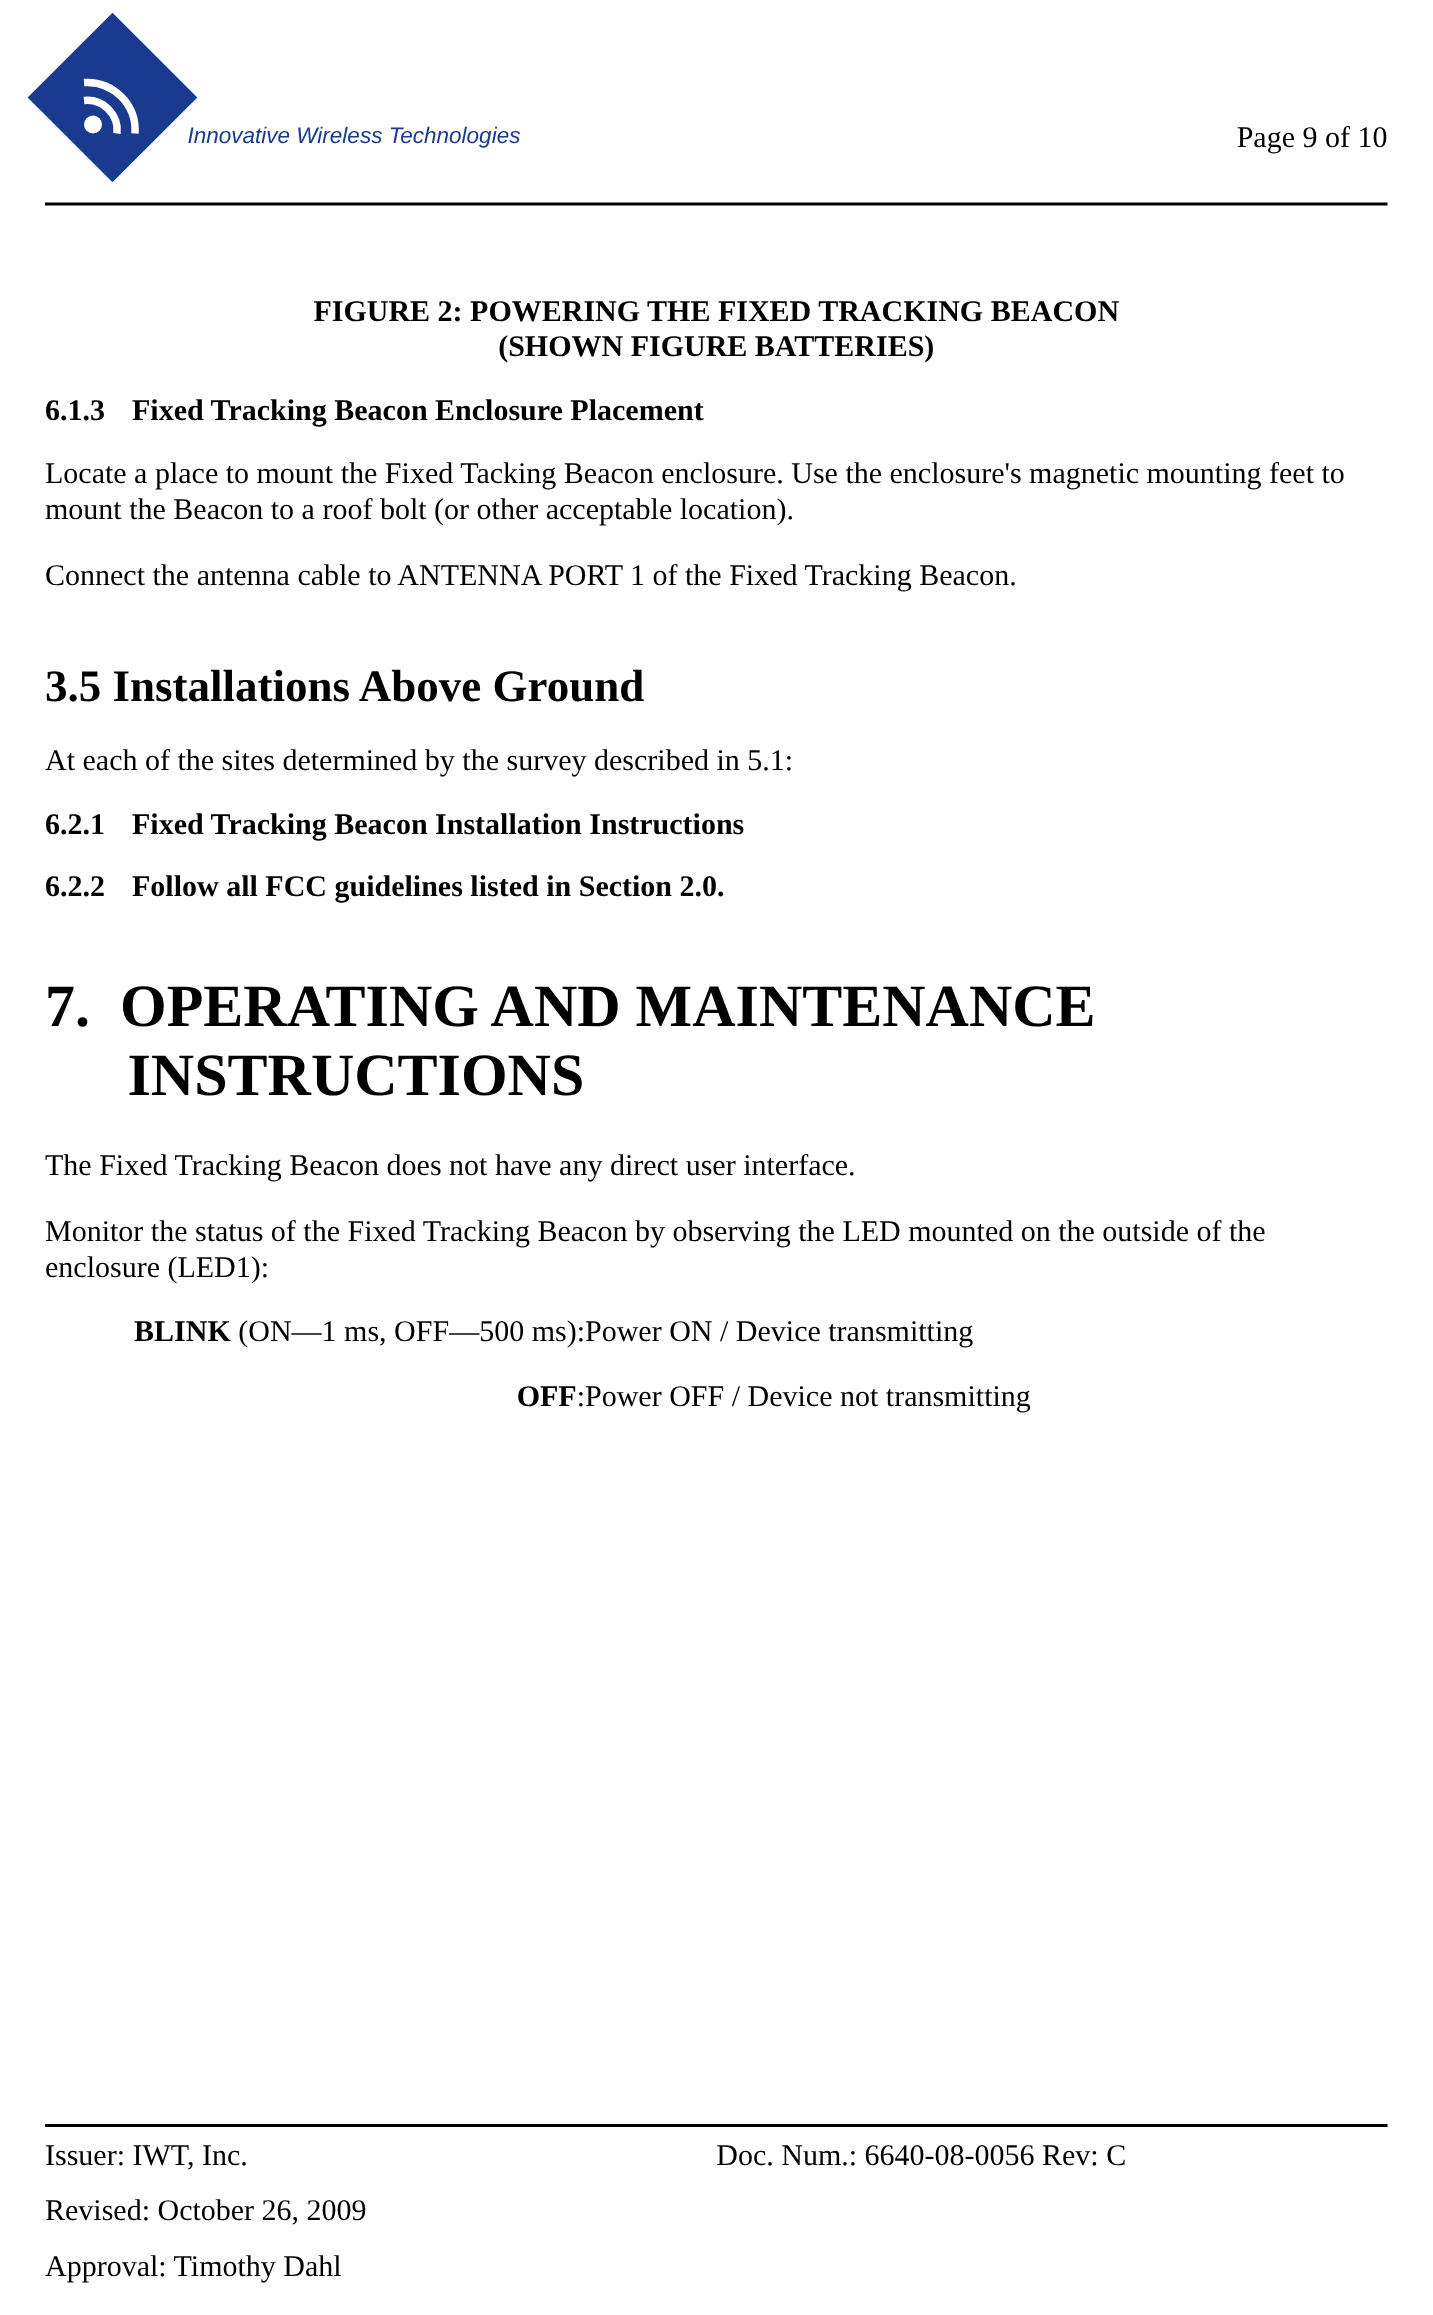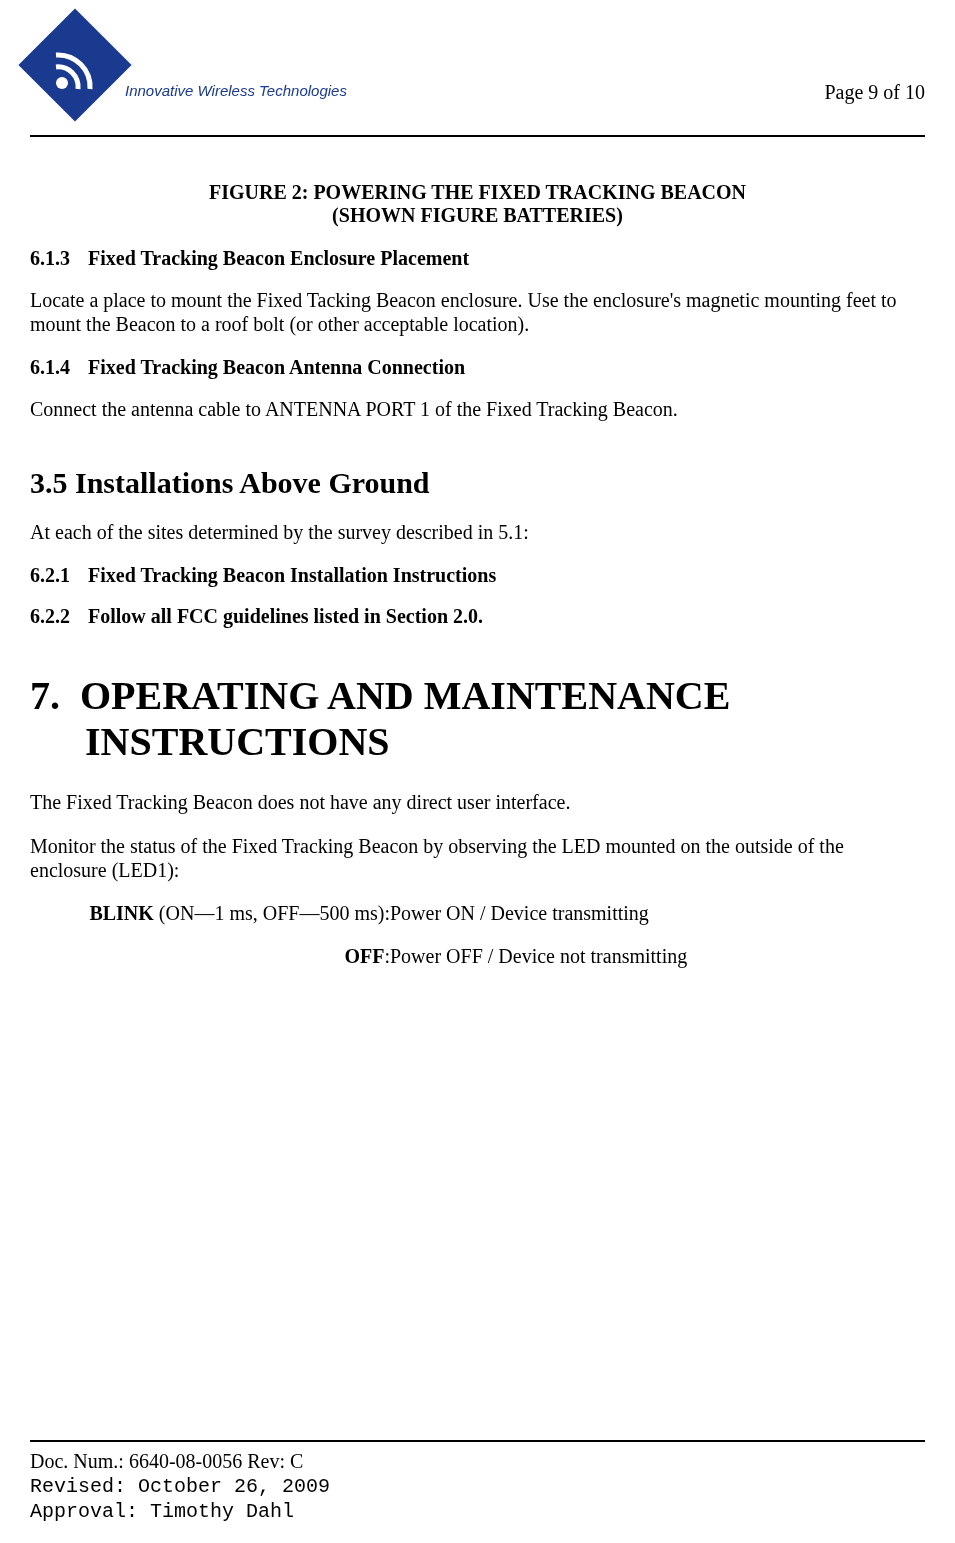--- a/index.html
+++ b/index.html
@@ -64,21 +64,21 @@
       right: 0;
       top: 61px;
       font-size: 20px;
     }
     .hr-top {
       border: none;
       border-top: 2px solid black;
       margin-top: 5px;
     }
     .content {
-      padding-top: 44px;
+      padding-top: 60px;
     }
     .figure-caption {
       text-align: center;
       font-weight: bold;
       font-size: 20px;
       margin-bottom: 20px;
     }
     .subsection-heading {
       font-weight: bold;
       font-size: 20px;
@@ -147,22 +147,21 @@
       font-size: 20px;
     }
     .footer-left {
       width: 50%;
     }
     .footer-right {
       width: 50%;
     }
     .footer-line {
       font-size: 20px;
-      margin-top: 2px;
-      font-family: Liberation Mono, monospace;
+      margin-top: 14px;
     }
   </style>
 </head>
 <body>
 
 <div class="header-section">
   <div class="logo">
     <div class="logo-icon">
       <div class="logo-diamond"></div>
       <div class="logo-arcs">
@@ -184,23 +183,20 @@
   <div class="figure-caption">
     <div>FIGURE 2:  POWERING THE FIXED TRACKING BEACON</div>
     <div>(SHOWN FIGURE BATTERIES)</div>
   </div>
 
   <div class="subsection-heading">
     <span class="subsection-num">6.1.3</span><span>Fixed Tracking Beacon Enclosure Placement</span>
   </div>
   <div class="body-text">Locate a place to mount the Fixed Tacking Beacon enclosure.  Use the enclosure's magnetic mounting feet to mount the Beacon to a roof bolt (or other acceptable location).</div>
 
-  <div class="subsection-heading">
-    <span class="subsection-num">6.1.4</span><span>Fixed Tracking Beacon Antenna Connection</span>
-  </div>
   <div class="body-text">Connect the antenna cable to ANTENNA PORT 1 of the Fixed Tracking Beacon.</div>
 
   <div class="section-heading">
     <span>3.5</span> <span>Installations Above Ground</span>
   </div>
   <div class="body-text">At each of the sites determined by the survey described in 5.1:</div>
 
   <div class="subsection-heading">
     <span class="subsection-num">6.2.1</span><span>Fixed Tracking Beacon Installation Instructions</span>
   </div>
@@ -229,17 +225,18 @@
       <span class="bold">OFF</span><span>:</span>
     </div>
     <div class="status-value">Power OFF / Device not transmitting</div>
   </div>
 
 </div>
 
 <div class="footer-section">
   <hr class="hr-bottom">
   <div class="footer-row">
+    <div class="footer-left">Issuer: IWT, Inc.</div>
     <div class="footer-right">Doc.  Num.: 6640-08-0056 Rev: C</div>
   </div>
   <div class="footer-line">Revised:  October 26, 2009</div>
   <div class="footer-line">Approval: Timothy Dahl</div>
 </div>
 
 </body></html>

